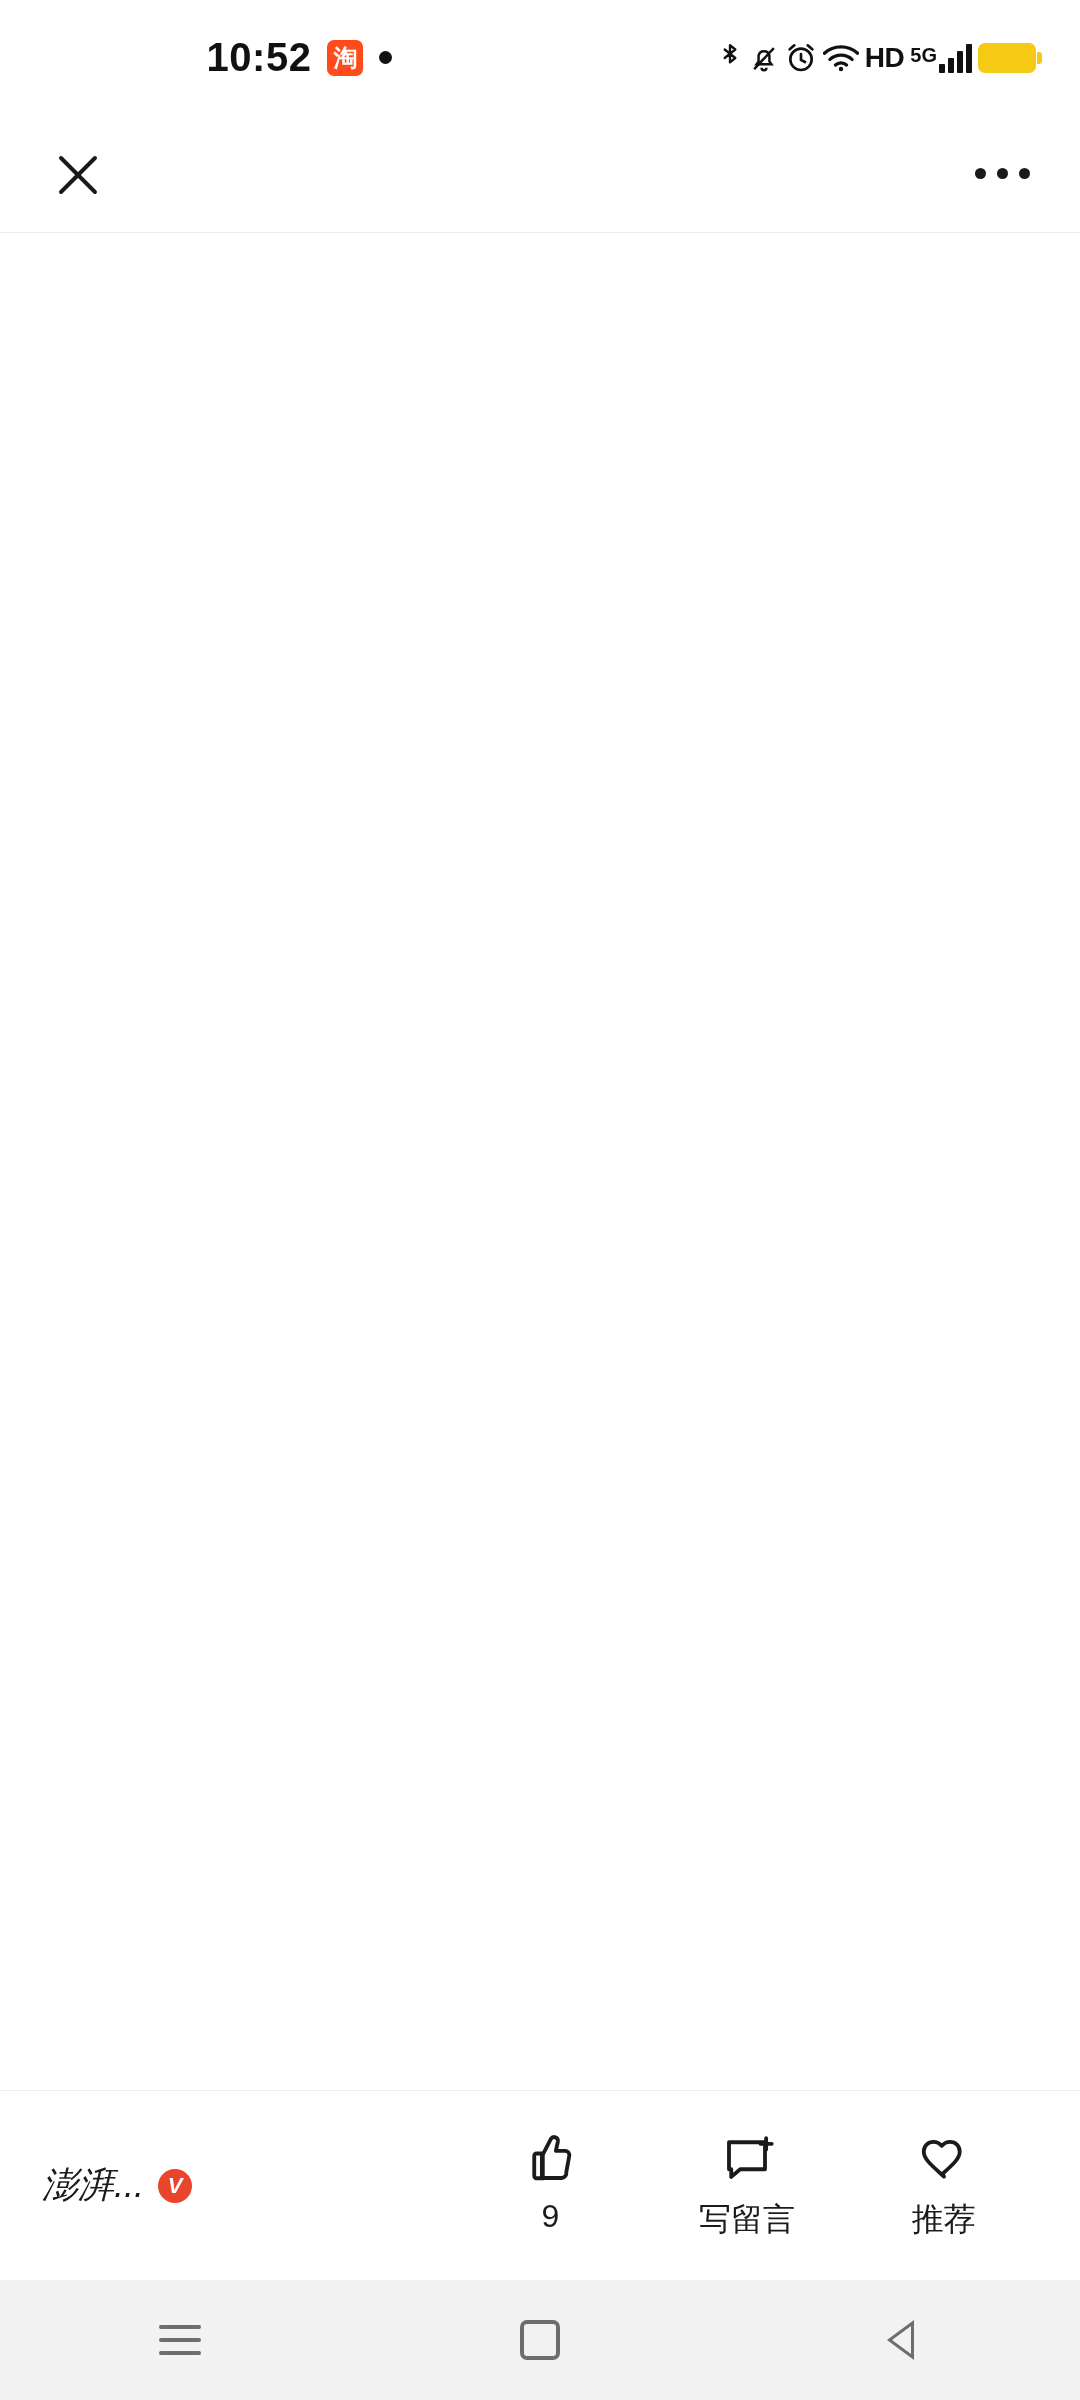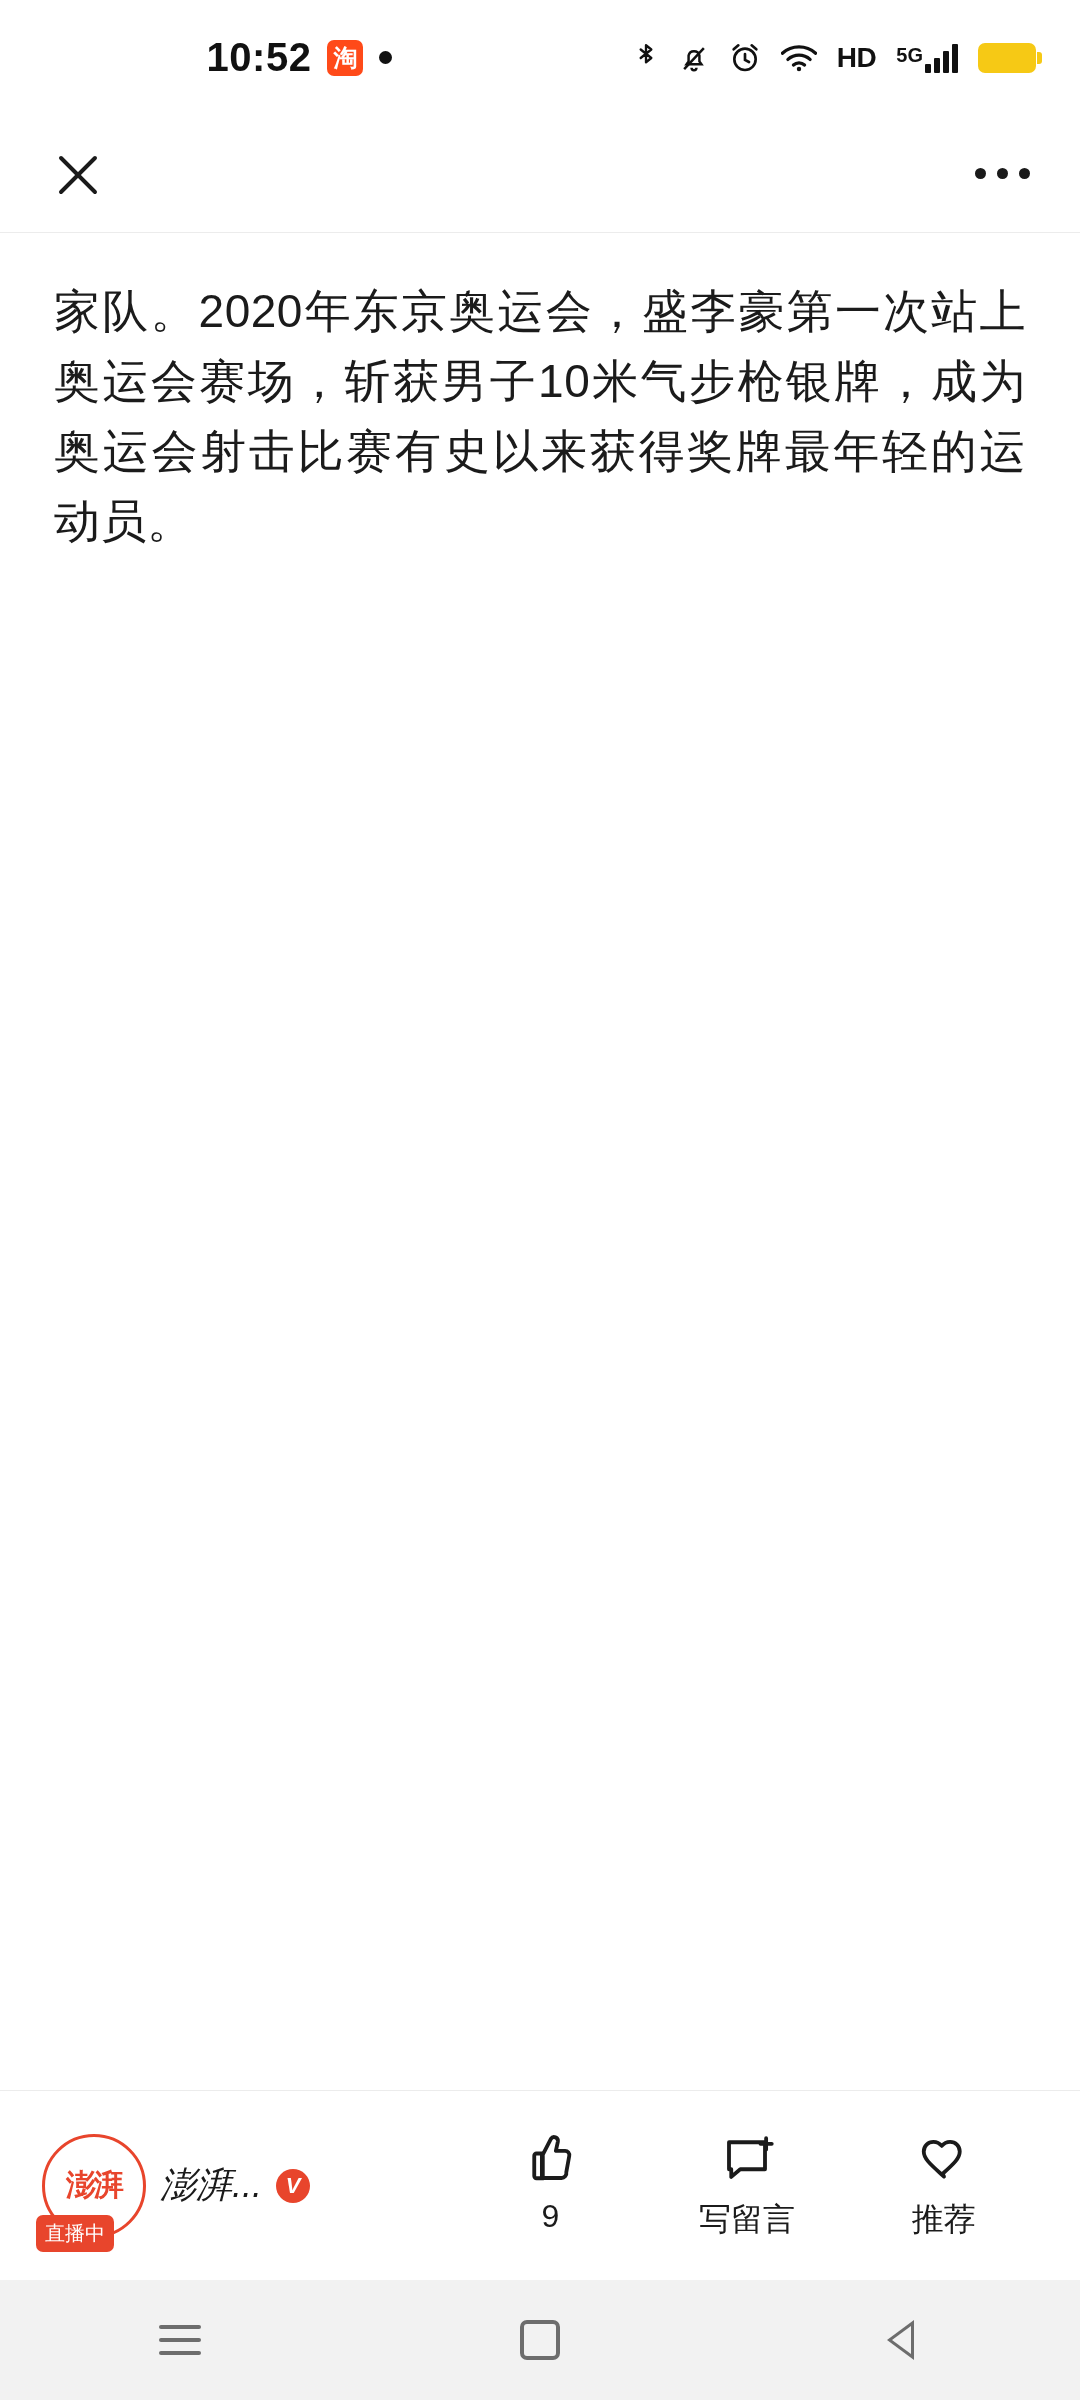--- a/index.html
+++ b/index.html
@@ -52,21 +52,21 @@
     font-weight: bold;
   }
   .sb-dot {
     width: 13px; height: 13px;
     border-radius: 50%;
     background: #111;
   }
   .sb-right {
     display: flex;
     align-items: center;
-    gap: 20px;
+    gap: 6px;
     flex: 1;
     justify-content: flex-end;
   }
   .sb-icon { color: #111; display: flex; align-items: center; }
   .sb-hd {
     font-size: 28px;
     font-weight: 700;
     color: #111;
     letter-spacing: -0.5px;
   }
@@ -321,29 +321,24 @@
   <div class="topnav">
     <div class="nav-close"></div>
     <div class="nav-more">
       <span></span>
         <span></span>
         <span></span>
     </div>
   </div>
 
   <div class="article">
-    <p>家队。2020年东京奥运会，盛李豪第一次站上奥运会赛场，斩获男子10米气步枪银牌，成为奥运会射击比赛有史以来获得奖牌最年轻的运动员。</p>
   </div>
 
   <div class="actionbar">
     <div class="account">
-      <div class="avatar-wrap">
-        <div class="avatar">澎湃</div>
-        <div class="live-badge">直播中</div>
-      </div>
       <div class="acct-name">澎湃...</div>
       <div class="verified">V</div>
     </div>
 
     <div class="actions">
       <div class="action">
         <span class="ic">
           <svg width="54" height="54" viewBox="0 0 24 24">
               <path d="M6 10h2.4V21H6a1 1 0 0 1-1-1v-9a1 1 0 0 1 1-1z" fill="none" stroke="#1b1b1b" stroke-width="1.7"></path>
               <path d="M8.8 10.5l3.6-7a1.7 1.7 0 0 1 3.1 1.2l-.9 4.1h4.1a1.9 1.9 0 0 1 1.85 2.3l-1.3 7.2A2.2 2.2 0 0 1 17 20.9H8.8z" fill="none" stroke="#1b1b1b" stroke-width="1.7" stroke-linejoin="round"></path>

